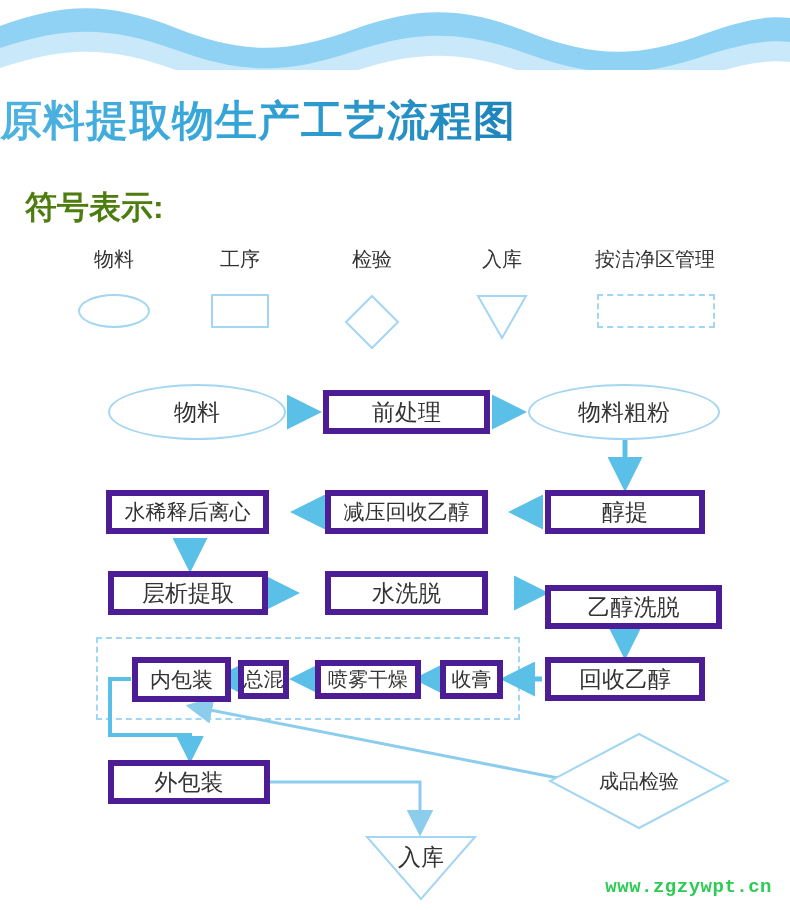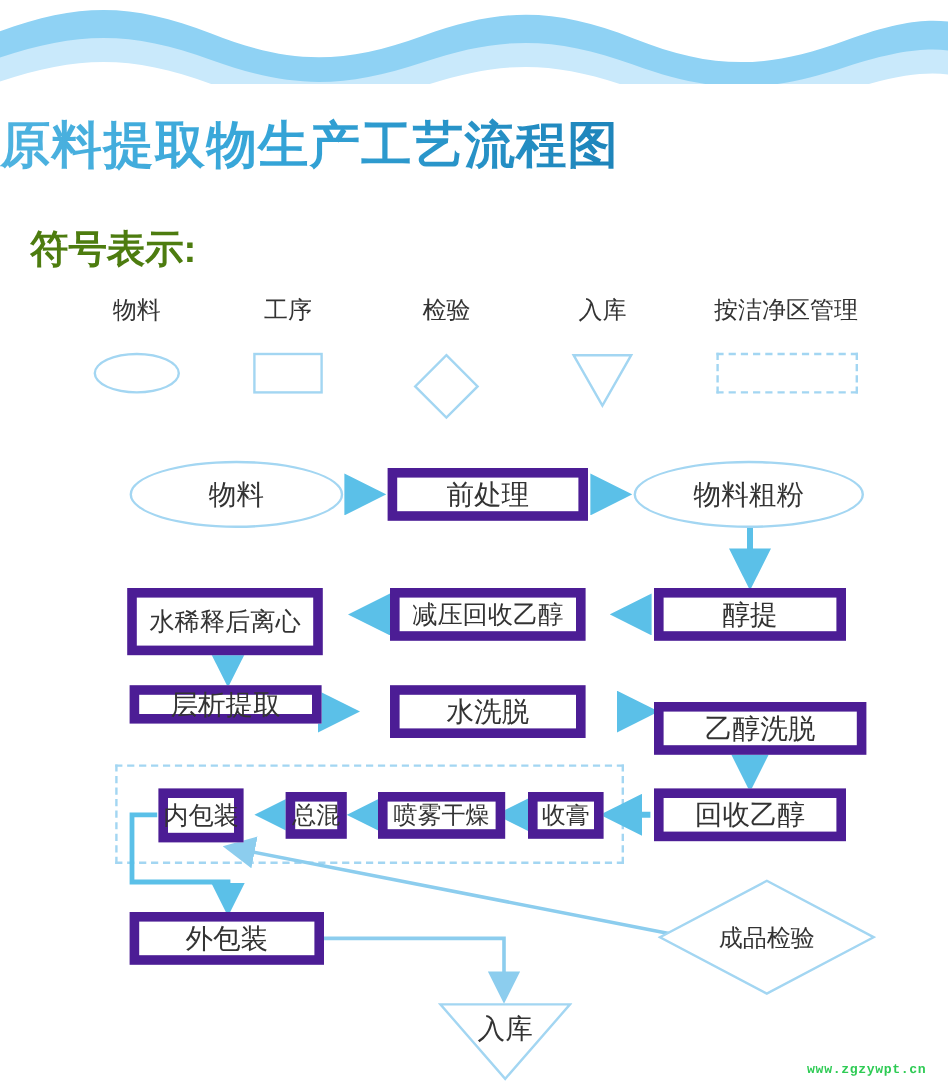--- a/index.html
+++ b/index.html
@@ -46,37 +46,37 @@
 
   
   #flow{position:absolute;left:0;top:0;width:790px;height:910px;}
 
   .node{
     position:absolute;box-sizing:border-box;
     display:flex;align-items:center;justify-content:center;
     color:#333333;white-space:nowrap;
     font-family:"Liberation Sans","DejaVu Sans",sans-serif;
   }
-  .node.rect{border:8px solid #4c1d95;background:#ffffff;}
+  .node.rect{border:6px solid #4c1d95;background:#ffffff;}
   .node.ellipse{border:2px solid #a3d6f2;border-radius:50%;background:#ffffff;}
   .node-text{pointer-events:none;}
 
   .node.diamond{border:none;background:transparent;}
   .node.triangle{border:none;background:transparent;}
 
   .cleanroom{
     position:absolute;box-sizing:border-box;
     border:2px dashed #a3d6f2;background:transparent;
   }
 
   
   .watermark{
     position:absolute;right:18px;bottom:12px;
     font-family:"Liberation Mono","DejaVu Sans Mono",monospace;
-    font-size:11px;font-weight:bold;color:#2ecb54;
+    font-size:19px;font-weight:bold;color:#2ecb54;
     letter-spacing:0.5px;white-space:nowrap;
   }
 </style>
 </head>
 <body>
 
 <div id="page">
 
   <svg class="wave-band" viewBox="0 0 790 70" preserveAspectRatio="none">
     <path fill="#c9e9fb" d="M0,38 C66,14 110,14 176,40 C242,66 286,66 352,42 C418,18 462,18 528,44 C594,70 638,70 704,46 C748,30 770,28 790,30 L790,62 C770,60 748,62 704,76 C638,98 594,98 528,74 C462,50 418,50 352,72 C286,94 242,94 176,70 C110,46 66,46 0,68 Z"></path>
@@ -174,25 +174,25 @@
   </div>
 
   <div class="node rect" style="left:545px;top:490px;width:160px;height:44px;font-size:23px;">
     <span class="node-text">醇提</span>
   </div>
 
   <div class="node rect" style="left:325px;top:490px;width:163px;height:44px;font-size:21px;">
     <span class="node-text">减压回收乙醇</span>
   </div>
 
-  <div class="node rect" style="left:106px;top:490px;width:163px;height:56px;font-size:21px;">
+  <div class="node rect" style="left:106px;top:490px;width:163px;height:44px;font-size:21px;">
     <span class="node-text">水稀释后离心</span>
   </div>
 
-  <div class="node rect" style="left:108px;top:571px;width:160px;height:32px;font-size:23px;">
+  <div class="node rect" style="left:108px;top:571px;width:160px;height:44px;font-size:23px;">
     <span class="node-text">层析提取</span>
   </div>
 
   <div class="node rect" style="left:325px;top:571px;width:163px;height:44px;font-size:23px;">
     <span class="node-text">水洗脱</span>
   </div>
 
   <div class="node rect" style="left:545px;top:571px;width:177px;height:44px;font-size:23px;margin-top:14px;">
     <span class="node-text">乙醇洗脱</span>
   </div>
@@ -206,21 +206,21 @@
   </div>
 
   <div class="node rect" style="left:315px;top:660px;width:106px;height:39px;font-size:20px;">
     <span class="node-text">喷雾干燥</span>
   </div>
 
   <div class="node rect" style="left:238px;top:660px;width:51px;height:39px;font-size:20px;">
     <span class="node-text">总混</span>
   </div>
 
-  <div class="node rect" style="left:132px;top:657px;width:71px;height:45px;font-size:21px;">
+  <div class="node rect" style="left:132px;top:657px;width:99px;height:45px;font-size:21px;">
     <span class="node-text">内包装</span>
   </div>
 
   <div class="node rect" style="left:108px;top:760px;width:162px;height:44px;font-size:23px;">
     <span class="node-text">外包装</span>
   </div>
 
   <svg class="node diamond" style="left:548px;top:732px;width:182px;height:98px;" viewBox="0 0 182 98">
     <polygon points="91,2 180,49 91,96 2,49" fill="#ffffff" stroke="#a3d6f2" stroke-width="2"></polygon>
   </svg>

